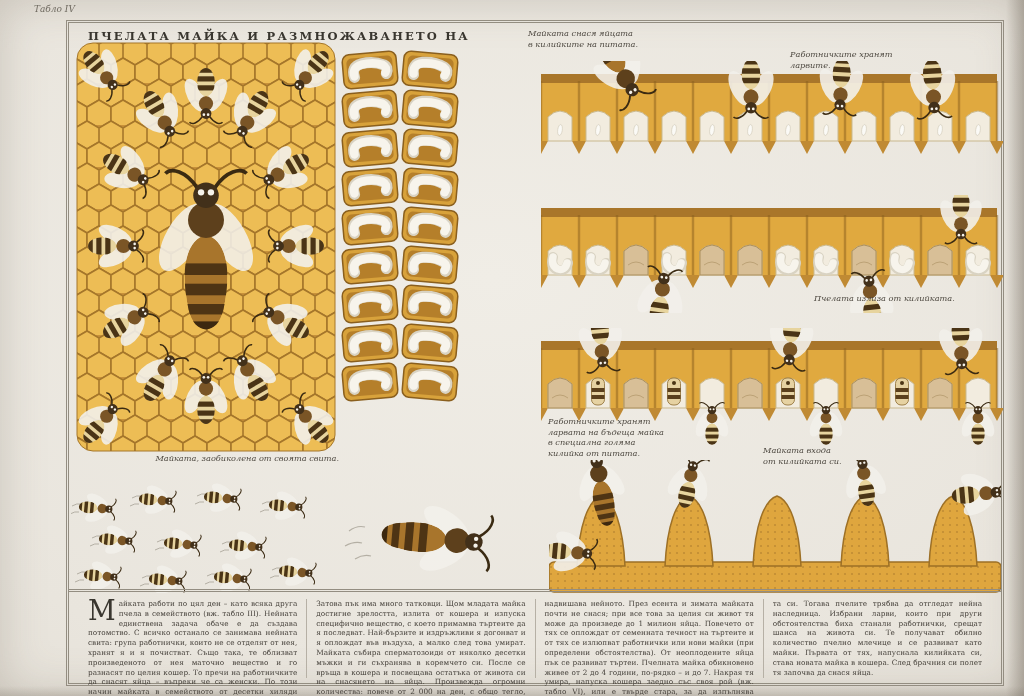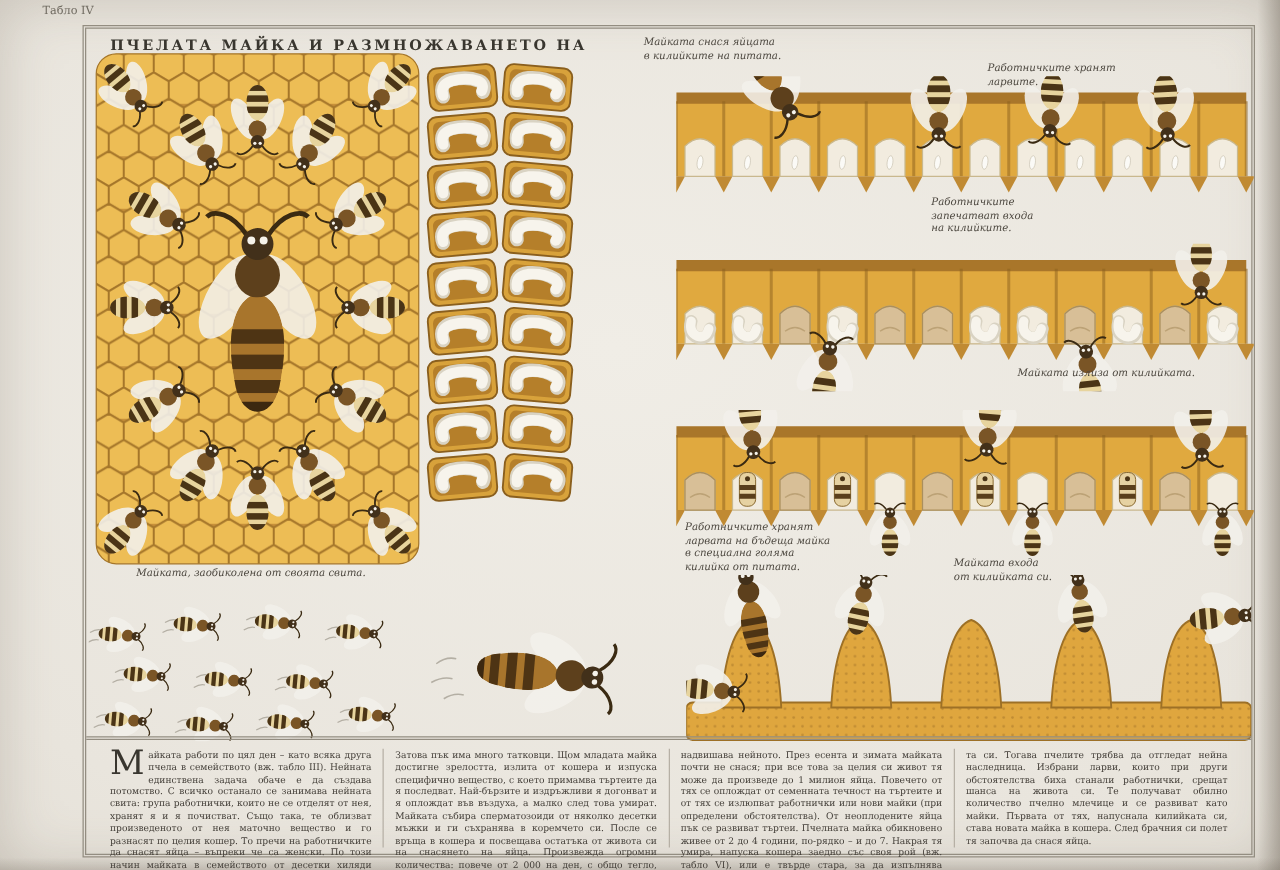--- a/index.html
+++ b/index.html
@@ -4,27 +4,27 @@
 <style>
   html,body{margin:0;padding:0;}
   .page{position:relative;width:1024px;height:696px;overflow:hidden;
     font-family:"DejaVu Serif","Liberation Serif",serif;
     background:radial-gradient(120% 110% at 48% 40%, #f0ede6 0%, #e9e5dd 55%, #ded9cf 100%);
     box-shadow:inset 0 0 46px rgba(115,105,90,.28);}
   .page::after{content:"";position:absolute;top:0;right:0;width:18px;height:100%;
     background:linear-gradient(to right, rgba(0,0,0,0), rgba(85,75,62,.32));pointer-events:none;}
   .page::before{content:"";position:absolute;left:0;bottom:0;width:100%;height:10px;
     background:linear-gradient(to bottom, rgba(0,0,0,0), rgba(85,75,62,.18));pointer-events:none;z-index:5;}
-  .plate-label{position:absolute;left:34px;top:4px;font-size:9px;color:#6f6a60;}
+  .plate-label{position:absolute;left:34px;top:4px;font-style:italic;font-size:9px;color:#6f6a60;}
   .frame{position:absolute;left:66px;top:20px;width:938px;height:666px;border:3px double #92public;}
   .frame{border:3px double #938d81;box-sizing:border-box;}
   .title{position:absolute;left:0px;top:6px;width:420px;margin:0;text-align:center;
     font-size:11.5px;font-weight:bold;letter-spacing:2.2px;color:#39362f;}
   .caption{position:absolute;font-style:italic;font-size:8.2px;line-height:10.5px;color:#4e4941;white-space:pre-line;z-index:4;}
-  .cap-center{text-align:left;}
+  .cap-center{text-align:right;}
   .illu{position:absolute;z-index:2;}
   .textblock{position:absolute;left:0;right:0;bottom:0;height:94px;border-top:3px double #938d81;
     display:flex;box-sizing:border-box;padding:7px 10px 5px 10px;background:transparent;z-index:6;}
   .tcol{flex:1 1 0;padding:0 9px;font-size:7.3px;line-height:9.8px;text-align:justify;color:#45403a;}
   .tcol + .tcol{border-left:1px solid #b6b0a5;}
   .dropcap{float:left;font-size:27px;line-height:22px;padding:1px 3px 0 0;color:#39362f;}
 </style>
 </head>
 <body>
 
@@ -252,21 +252,21 @@
         </g>
     </svg>
 
     <svg class="illu" style="left:220px;top:468px" width="230" height="95" viewBox="0 0 230 95">
       <g id="nuptial">
           <path d="M60,40 q8,-6 16,-4 M56,55 q9,-5 17,-3 M66,68 q8,-5 16,-3" stroke="#b4afa4" stroke-width="1.2" fill="none"></path>
           <use href="#beeQ" transform="translate(150,48) rotate(95) scale(2)"></use>
         </g>
     </svg>
 
-    <div class="caption" style="left:446px;top:5px;width:140px">Майката снася яйцата
+    <div class="caption" style="left:459px;top:5px;width:140px">Майката снася яйцата
 в килийките на питата.</div>
     <div class="caption" style="left:721px;top:26px;width:130px">Работничките хранят
 ларвите.</div>
     <svg class="illu" style="left:472px;top:38px" width="462" height="118" viewBox="0 0 462 118">
       <g id="strip1">
           <rect x="0" y="20" width="456" height="60" fill="#e0a93f"></rect>
           <rect x="0" y="13" width="456" height="9" fill="#a9762a"></rect>
           <rect x="-1.2" y="20" width="2.4" height="60" fill="#8a5f1e" opacity="0.5"></rect>
           <path d="M-7,80 L7,80 L0,93 Z" fill="#c08a33"></path>
           <path d="M7,80 L7,56 Q19,44 31,56 L31,80 Z" fill="#f2ecdf" stroke="#c9b88e" stroke-width="1"></path>
@@ -316,23 +316,20 @@
           <path d="M425,80 L425,56 Q437,44 449,56 L449,80 Z" fill="#f2ecdf" stroke="#c9b88e" stroke-width="1"></path>
           <ellipse cx="437" cy="69" rx="2.3" ry="5.5" fill="#fbfaf6" stroke="#cfc9b8" stroke-width="0.6" transform="rotate(8 437 69)"></ellipse>
           <rect x="454.8" y="20" width="2.4" height="60" fill="#8a5f1e" opacity="0.5"></rect>
           <path d="M449,80 L463,80 L456,93 Z" fill="#c08a33"></path>
           <use href="#beeQ" transform="translate(78,6) rotate(150) scale(1.5)"></use>
           <use href="#beeW" transform="translate(210,26) rotate(180) scale(1.25)"></use>
           <use href="#beeW" transform="translate(300,24) rotate(183) scale(1.2)"></use>
           <use href="#beeW" transform="translate(392,26) rotate(177) scale(1.25)"></use>
         </g>
     </svg>
-    <div class="caption" style="left:676px;top:133px;width:120px">Работничките
-запечатват входа
-на килийките.</div>
 
     <svg class="illu" style="left:472px;top:172px" width="462" height="118" viewBox="0 0 462 118">
       <g id="strip2">
           <rect x="0" y="20" width="456" height="60" fill="#e0a93f"></rect>
           <rect x="0" y="13" width="456" height="9" fill="#a9762a"></rect>
           <rect x="-1.2" y="20" width="2.4" height="60" fill="#8a5f1e" opacity="0.5"></rect>
           <path d="M-7,80 L7,80 L0,93 Z" fill="#c08a33"></path>
           <path d="M7,80 L7,56 Q19,44 31,56 L31,80 Z" fill="#f2ecdf" stroke="#c9b88e" stroke-width="1"></path>
           <path d="M12,62 Q9,72 17,75 Q25,77 27,68" stroke="#d9d3c3" stroke-width="10" fill="none" stroke-linecap="round"></path>
           <path d="M12,62 Q10,71 17,74 Q24,76 26,68" stroke="#f7f4ec" stroke-width="7.5" fill="none" stroke-linecap="round"></path>
@@ -391,21 +388,21 @@
           <path d="M425,80 L425,56 Q437,44 449,56 L449,80 Z" fill="#f2ecdf" stroke="#c9b88e" stroke-width="1"></path>
           <path d="M430,62 Q427,72 435,75 Q443,77 445,68" stroke="#d9d3c3" stroke-width="10" fill="none" stroke-linecap="round"></path>
           <path d="M430,62 Q428,71 435,74 Q442,76 444,68" stroke="#f7f4ec" stroke-width="7.5" fill="none" stroke-linecap="round"></path>
           <rect x="454.8" y="20" width="2.4" height="60" fill="#8a5f1e" opacity="0.5"></rect>
           <path d="M449,80 L463,80 L456,93 Z" fill="#c08a33"></path>
           <use href="#beeW" transform="translate(120,104) rotate(8) scale(1.25)"></use>
           <use href="#beeW" transform="translate(330,106) rotate(-6) scale(1.2)"></use>
           <use href="#beeW" transform="translate(420,20) rotate(180) scale(1.15)"></use>
         </g>
     </svg>
-    <div class="caption" style="left:745px;top:270px;width:190px">Майката излиза от килийката.</div>
+    <div class="caption" style="left:745px;top:270px;width:190px">Пчелата излиза от килийката.</div>
 
     <svg class="illu" style="left:472px;top:305px" width="462" height="122" viewBox="0 0 462 122">
       <g id="strip3">
           <rect x="0" y="20" width="456" height="60" fill="#e0a93f"></rect>
           <rect x="0" y="13" width="456" height="9" fill="#a9762a"></rect>
           <rect x="-1.2" y="20" width="2.4" height="60" fill="#8a5f1e" opacity="0.5"></rect>
           <path d="M-7,80 L7,80 L0,93 Z" fill="#c08a33"></path>
           <path d="M7,80 L7,56 Q19,44 31,56 L31,80 Z" fill="#f2ecdf" stroke="#c9b88e" stroke-width="1"></path>
           <path d="M7,80 L7,56 Q19,44 31,56 L31,80 Z" fill="#d8bf97" stroke="#ab8f5c" stroke-width="1"></path>
           <path d="M11,70 Q19,64 27,70" stroke="#bca276" fill="none"></path>

